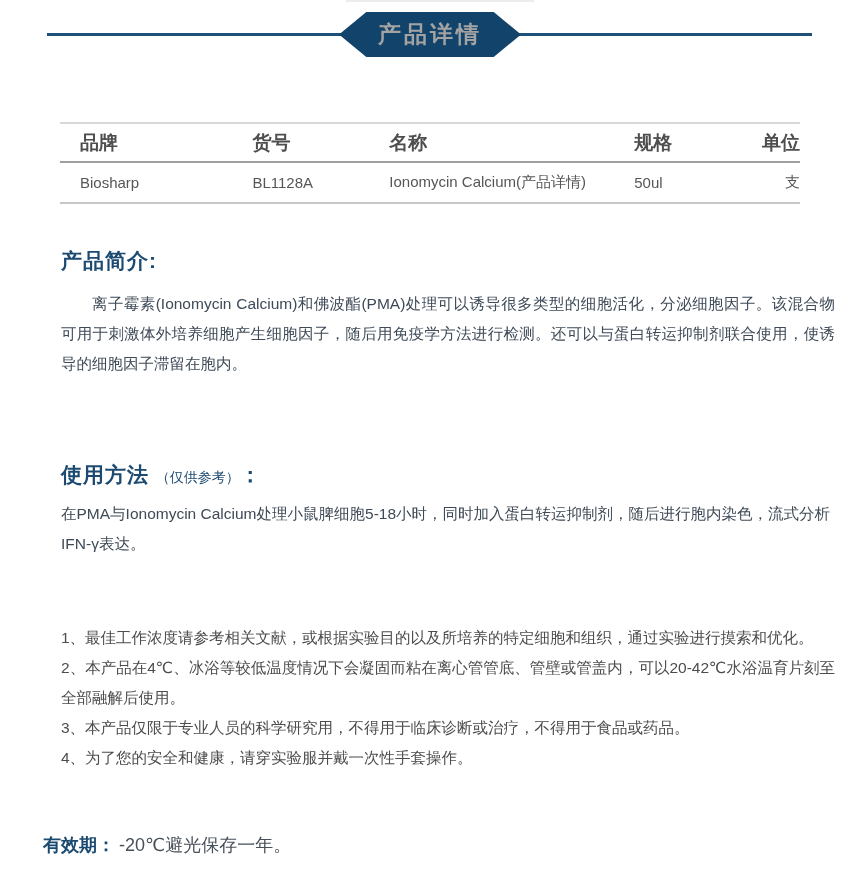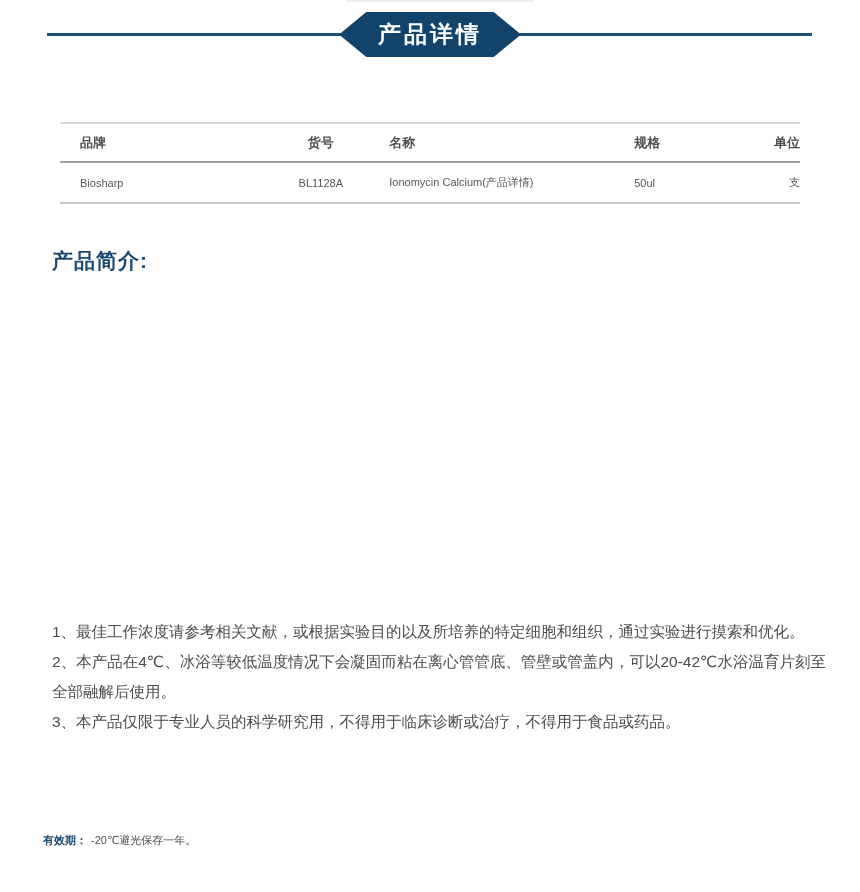--- a/index.html
+++ b/index.html
@@ -17,45 +17,45 @@
   }
   .banner-line{
     position:absolute;left:47px;top:33px;width:765px;height:3px;
     background:#1e5179;
   }
   .banner-badge{
     position:absolute;left:339px;top:12px;width:182px;height:45px;
     background:#12436b;
     clip-path:polygon(0 50%,15% 0,85% 0,100% 50%,85% 100%,15% 100%);
     display:flex;align-items:center;justify-content:center;
-    color:#ffffff;font-size:23px;font-weight:700;letter-spacing:3px;
+    color:#a3a3a3;font-size:23px;font-weight:700;letter-spacing:3px;
   }
   
   .spec-table{
     position:absolute;left:60px;top:122px;width:740px;
     border-collapse:collapse;table-layout:fixed;
     border-top:2px solid #d8d8d8;
   }
   .spec-table thead tr{border-bottom:2px solid #9f9f9f;}
   .spec-table tbody tr{border-bottom:2px solid #c7c7c7;}
   .spec-table th{
-    height:37px;font-size:13px;font-weight:600;color:#4e4e4e;
+    height:37px;font-size:19px;font-weight:600;color:#4e4e4e;
     text-align:left;padding:0;margin-top:42px;
   }
   .spec-table td{
-    height:39px;font-size:11px;font-weight:400;color:#565656;
+    height:39px;font-size:15px;font-weight:400;color:#565656;
     text-align:left;padding:0;
   }
   .spec-table .c1{width:24%;padding-left:20px;}
-  .spec-table .c2{width:19%;text-align:center;}
+  .spec-table .c2{width:19%;}
   .spec-table .c3{width:34%;}
   .spec-table .c4{width:12%;text-align:left;}
   .spec-table .c5{width:11%;text-align:right;}
   
-  .sec{position:absolute;left:52px;width:774px;}
+  .sec{position:absolute;left:61px;width:774px;}
   .sec h2{
     margin:0;font-size:21px;font-weight:700;color:#1c4a70;
     letter-spacing:1px;
   }
   .sec h2 .sub{font-size:14px;font-weight:400;letter-spacing:0;}
   .sec-intro{top:247px;}
   .sec-intro p{
     margin:0;font-size:15.5px;line-height:30px;color:#3e4a57;
     text-indent:2em;text-align:justify;
   }
@@ -63,24 +63,24 @@
   .sec-usage{top:461px;}
   .sec-usage p{
     margin:10px 0 0;font-size:15.5px;line-height:30px;color:#3f4a56;
     text-align:left;
   }
   .sec-notes{top:599px;}
   .sec-notes p{
     margin:0;font-size:15.5px;line-height:30px;color:#4c4c4c;
     text-align:justify;
   }
-  .sec-notes p:first-of-type{margin-top:18px;}
+  .sec-notes p:first-of-type{margin-top:24px;}
   
   .expiry{
-    position:absolute;left:43px;top:833px;font-size:11px;color:#474f58;
+    position:absolute;left:43px;top:833px;font-size:18px;color:#474f58;
   }
   .expiry .label{font-weight:700;color:#1b4a70;margin-right:4px;}
 </style>
 </head>
 <body>
 
 <div class="page">
 
   <div class="top-fragment"></div>
   <div class="banner-line"></div>
@@ -104,26 +104,32 @@
         <td class="c2">BL1128A</td>
         <td class="c3">Ionomycin Calcium(产品详情)</td>
         <td class="c4">50ul</td>
         <td class="c5">支</td>
       </tr>
     </tbody>
   </table>
 
   <section class="sec sec-intro">
     <h2>产品简介:</h2>
+    <p>离子霉素(Ionomycin Calcium)和佛波酯(PMA)处理可以诱导很多类型的细胞活化，分泌细胞因子。该混合物可用于刺激体外培养细胞产生细胞因子，随后用免疫学方法进行检测。还可以与蛋白转运抑制剂联合使用，使诱导的细胞因子滞留在胞内。</p>
   </section>
 
+  <section class="sec sec-usage">
+    <h2><span>使用方法</span> <span class="sub">（仅供参考）</span><span>：</span></h2>
+    <p>在PMA与Ionomycin Calcium处理小鼠脾细胞5-18小时，同时加入蛋白转运抑制剂，随后进行胞内染色，流式分析IFN-γ表达。</p>
+  </section>
 
   <section class="sec sec-notes">
     <p>1、最佳工作浓度请参考相关文献，或根据实验目的以及所培养的特定细胞和组织，通过实验进行摸索和优化。</p>
     <p>2、本产品在4℃、冰浴等较低温度情况下会凝固而粘在离心管管底、管壁或管盖内，可以20-42℃水浴温育片刻至全部融解后使用。</p>
     <p>3、本产品仅限于专业人员的科学研究用，不得用于临床诊断或治疗，不得用于食品或药品。</p>
+    <p>4、为了您的安全和健康，请穿实验服并戴一次性手套操作。</p>
   </section>
 
   <div class="expiry">
     <span class="label">有效期：</span><span>-20℃避光保存一年。</span>
   </div>
 
 </div>
 
 </body></html>

